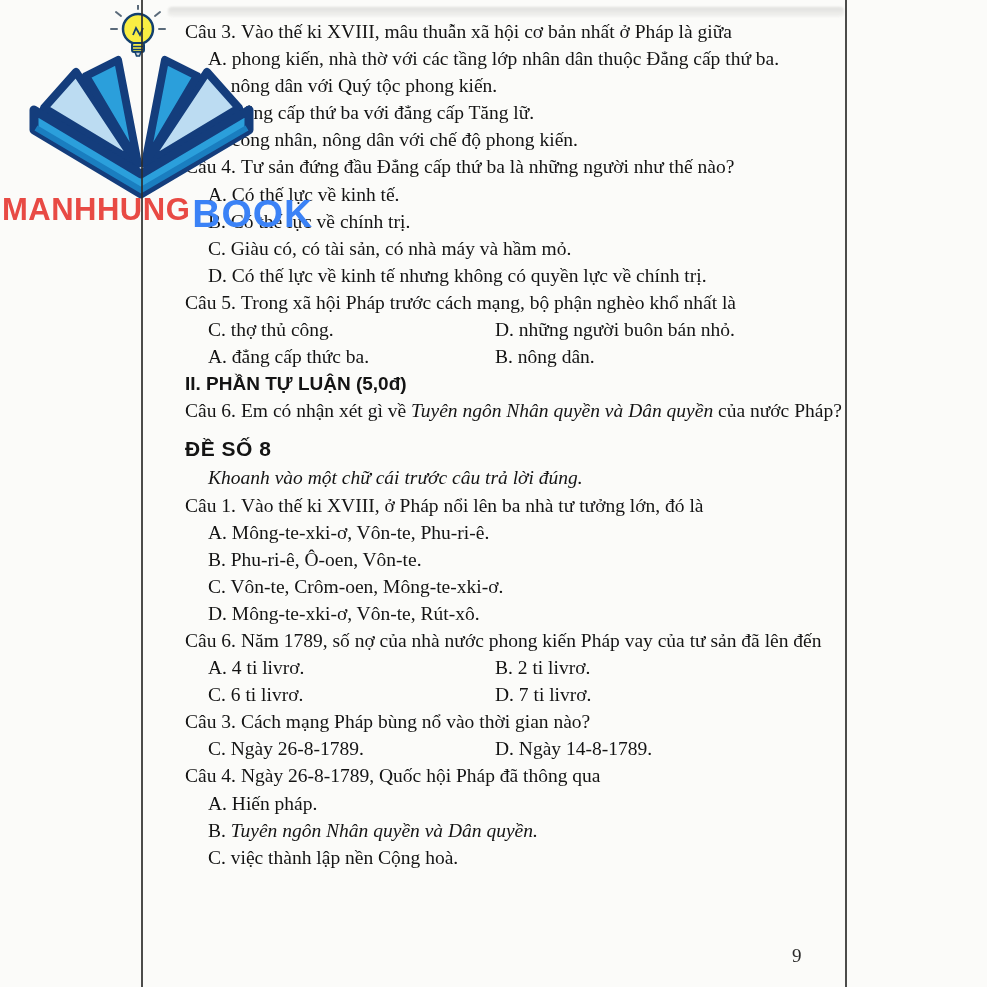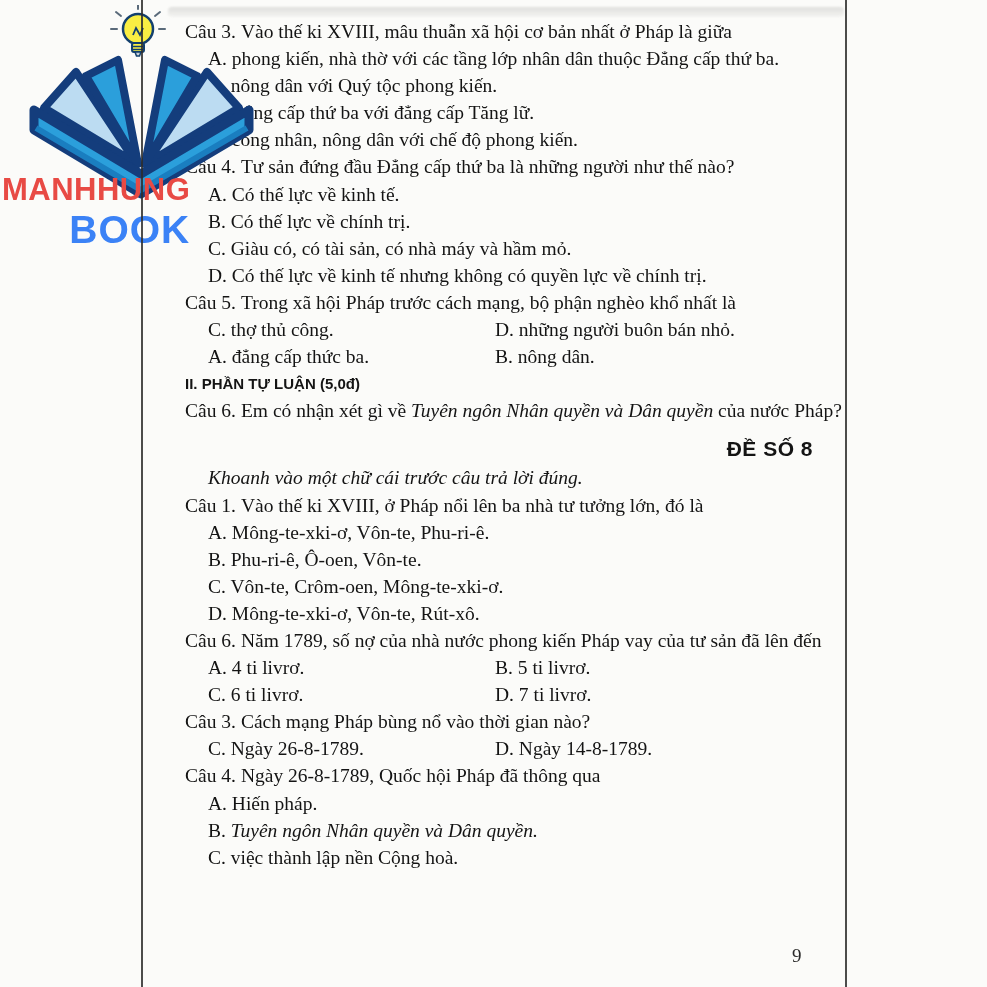--- a/index.html
+++ b/index.html
@@ -14,32 +14,32 @@
   .scan-band { position:absolute; left:168px; top:7px; width:676px; height:10px;
     background:linear-gradient(#c9c9c7,#efefec); opacity:.55; filter:blur(1.2px);
     border-radius:4px; z-index:1; }
 
   .content { position:absolute; left:185px; top:18px; width:628px;
     font-size:19.5px; color:#141414; z-index:2; }
   .row { height:27.1px; line-height:27.1px; white-space:nowrap; position:relative; }
   .opt { padding-left:23px; }
   .colB { position:absolute; left:310px; top:0; }
   .qlabel { font-weight:normal; margin-right:5px; }
-  .head-sans { font-family:"Liberation Sans", sans-serif; font-weight:bold; font-size:15px; }
+  .head-sans { font-family:"Liberation Sans", sans-serif; font-weight:bold; font-size:19px; }
   .sec-row { margin-top:9px; }
-  .title-row { text-align:right; font-family:"Liberation Sans", sans-serif;
+  .title-row { text-align:left; font-family:"Liberation Sans", sans-serif;
     font-weight:bold; font-size:21px; margin-top:10px; height:30px; line-height:30px;
     letter-spacing:.5px; }
   .it { font-style:italic; }
 
   .logo { position:absolute; left:0; top:0; width:300px; height:230px; z-index:5; }
   .bulb { position:absolute; left:110px; top:5px; }
   .book { position:absolute; left:24px; top:48px; }
-  .brand { position:absolute; left:2px; top:172px; display:flex; align-items:flex-end;
-    font-family:"Liberation Sans", sans-serif; white-space:nowrap;flex-direction:column; }
+  .brand { position:absolute; left:2px; top:192px; display:flex; align-items:flex-start;
+    font-family:"Liberation Sans", sans-serif; white-space:nowrap; }
   .brand-main { font-size:31px; font-weight:700; color:#e84a44; letter-spacing:.5px; }
   .brand-suffix { font-size:39px; font-weight:800; color:#3b82f6; letter-spacing:1px; margin-left:2px; }
 
   .page-num { position:absolute; left:792px; top:945px; font-size:19px;
     color:#2b2b2b; z-index:2; }
 </style>
 </head>
 <body>
 
 <div class="scan-band"></div>
@@ -70,21 +70,21 @@
 
   <div class="row opt it">Khoanh vào một chữ cái trước câu trả lời đúng.</div>
 
   <div class="row"><span class="qlabel">Câu 1.</span><span>Vào thế ki XVIII, ở Pháp nổi lên ba nhà tư tưởng lớn, đó là</span></div>
   <div class="row opt">A. Mông-te-xki-ơ, Vôn-te, Phu-ri-ê.</div>
   <div class="row opt">B. Phu-ri-ê, Ô-oen, Vôn-te.</div>
   <div class="row opt">C. Vôn-te, Crôm-oen, Mông-te-xki-ơ.</div>
   <div class="row opt">D. Mông-te-xki-ơ, Vôn-te, Rút-xô.</div>
 
   <div class="row"><span class="qlabel">Câu 6.</span><span>Năm 1789, số nợ của nhà nước phong kiến Pháp vay của tư sản đã lên đến</span></div>
-  <div class="row opt"><span>A. 4 ti livrơ.</span><span class="colB">B. 5 ti livrơ.</span></div>
+  <div class="row opt"><span>A. 4 ti livrơ.</span><span class="colB">B. 2 ti livrơ.</span></div>
   <div class="row opt"><span>C. 6 ti livrơ.</span><span class="colB">D. 7 ti livrơ.</span></div>
 
   <div class="row"><span class="qlabel">Câu 3.</span><span>Cách mạng Pháp bùng nổ vào thời gian nào?</span></div>
   <div class="row opt"><span>C. Ngày 26-8-1789.</span><span class="colB">D. Ngày 14-8-1789.</span></div>
 
   <div class="row"><span class="qlabel">Câu 4.</span><span>Ngày 26-8-1789, Quốc hội Pháp đã thông qua</span></div>
   <div class="row opt">A. Hiến pháp.</div>
   <div class="row opt"><span>B. </span><span class="it">Tuyên ngôn Nhân quyền và Dân quyền.</span></div>
   <div class="row opt">C. việc thành lập nền Cộng hoà.</div>
 

